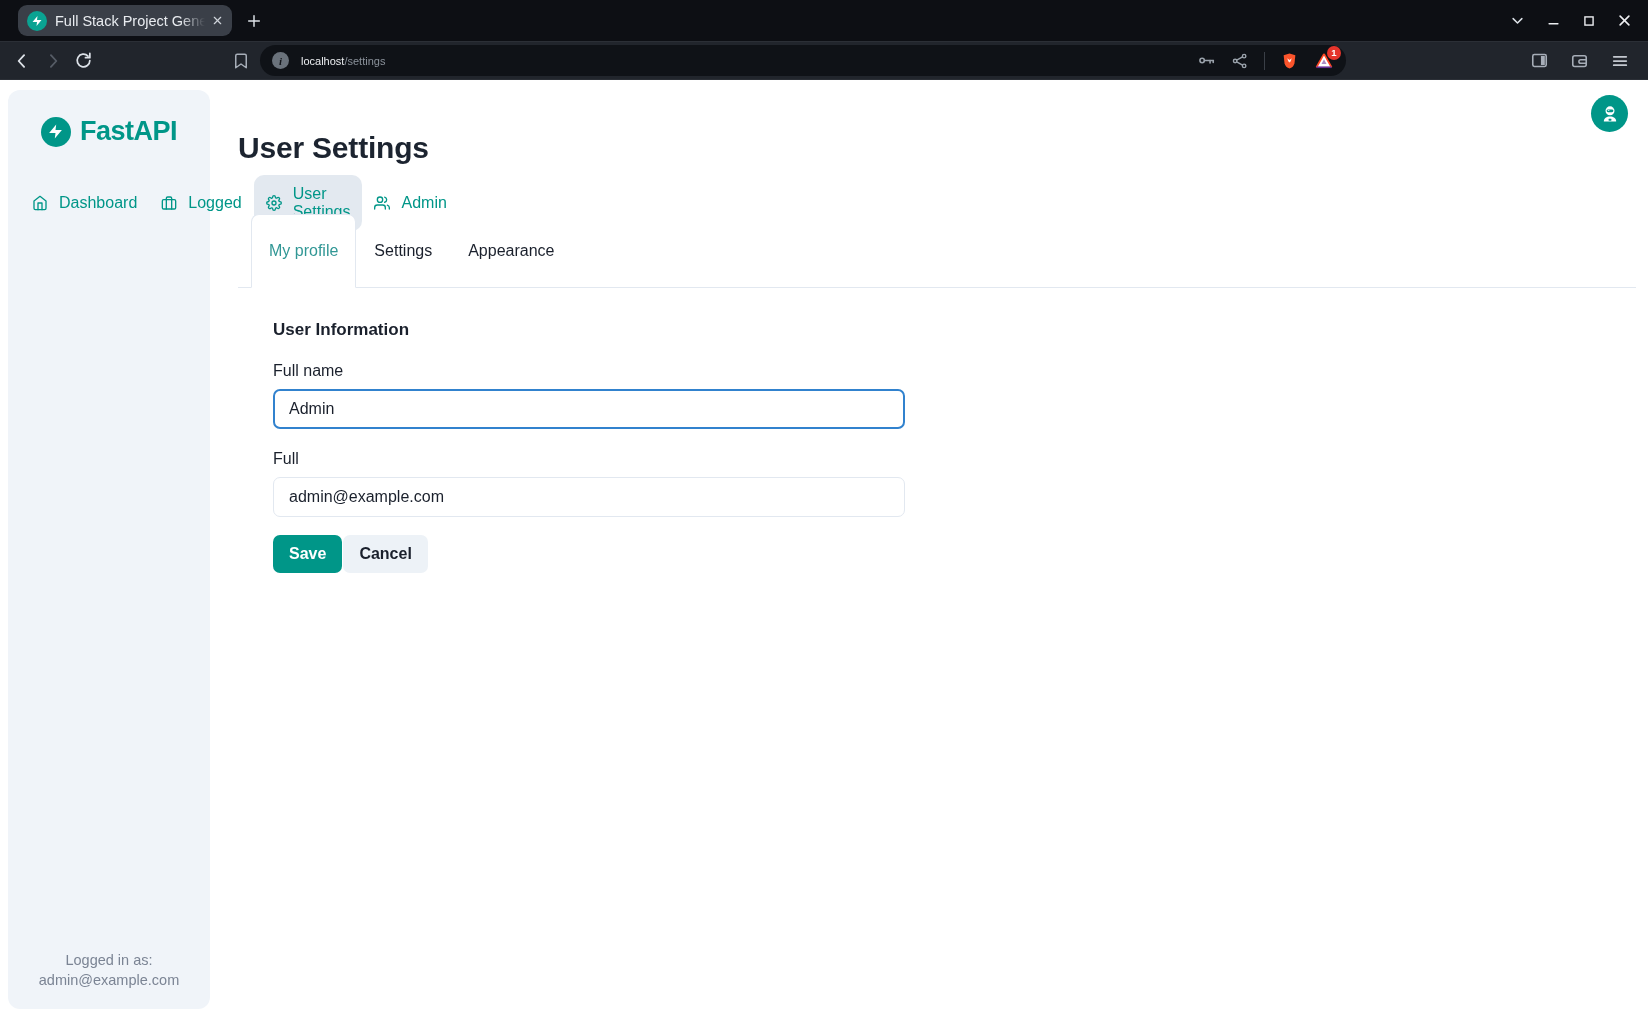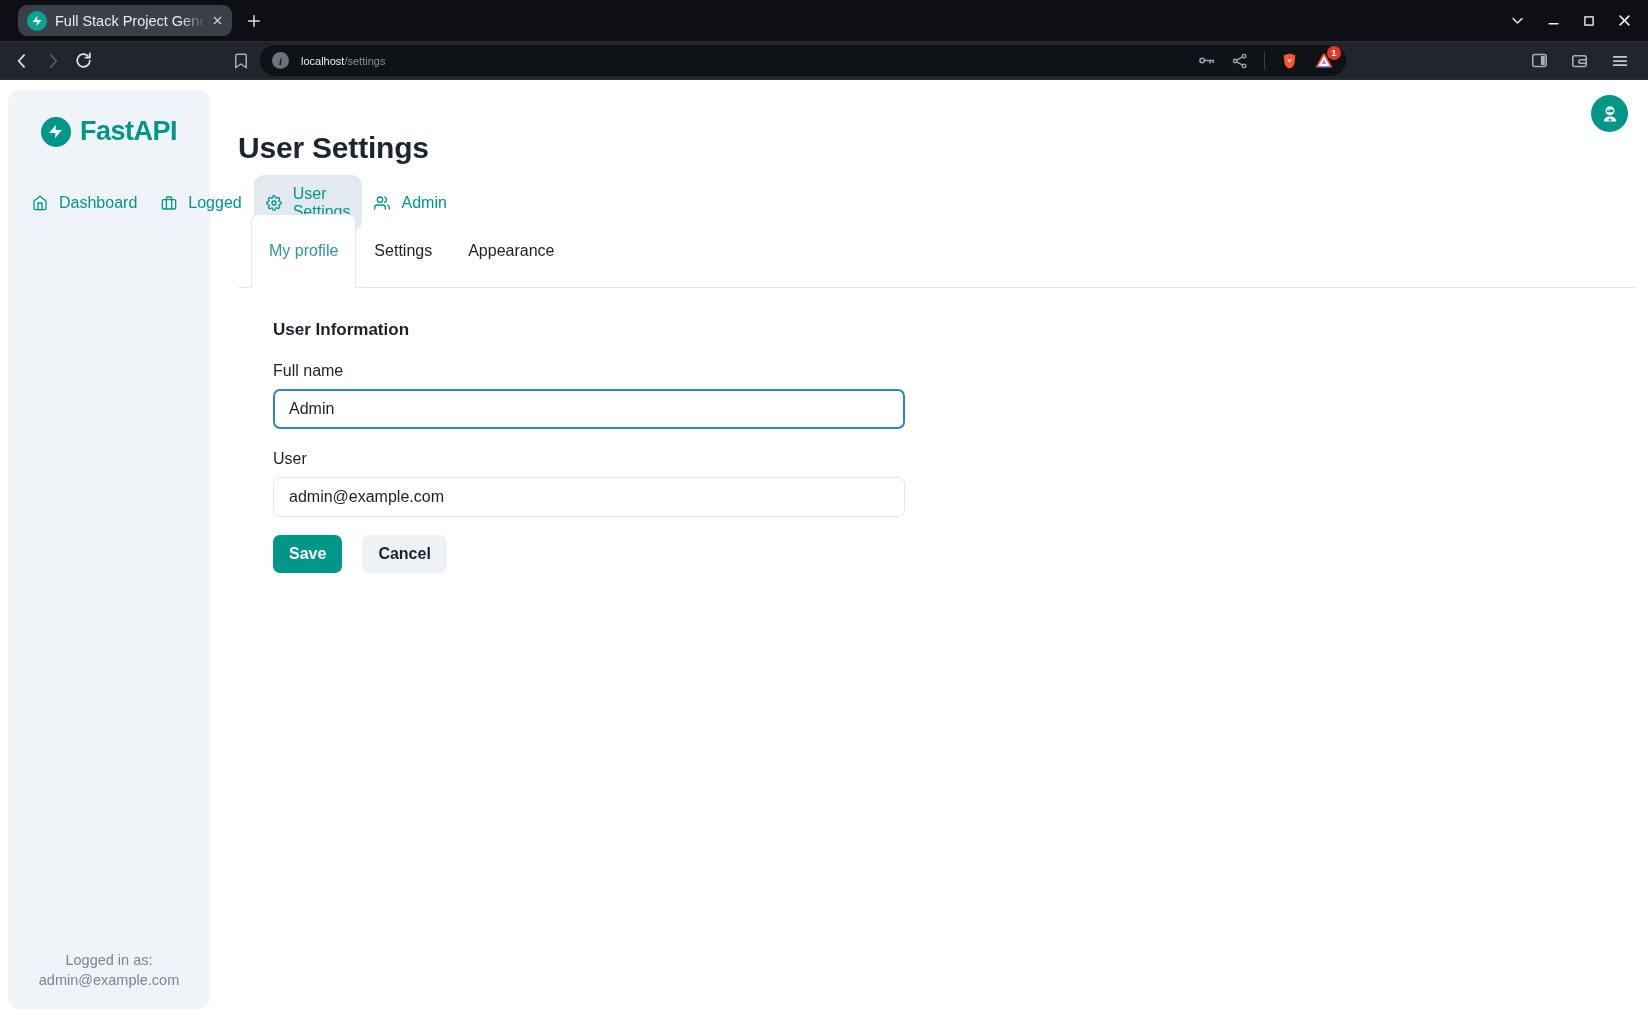--- a/index.html
+++ b/index.html
@@ -130,21 +130,21 @@
   .panel { padding:34px 0 0 35px; }
   .section-title { font-size:17px; font-weight:700; color:#1a202c; line-height:16px; }
   .field-label { margin-top:24px; margin-bottom:9px; font-size:16px; color:#1a202c; line-height:18px; }
   .field-label.second { margin-top:21px; }
   .text-input {
     width:632px; height:40px; border:1px solid #e2e8f0; border-radius:7px;
     padding:0 15px; font-size:16px; color:#1a202c; background:#fff; outline:none;
     font-family:"Liberation Sans", sans-serif;
   }
   .text-input.focused { border:2px solid #3182ce; padding:0 14px; }
-  .btn-row { margin-top:18px; display:flex; gap:20px; }
+  .btn-row { margin-top:18px; display:flex; gap:1px; }
   .btn {
     height:38px; padding:0 16px; border:none; border-radius:7px;
     font-size:16px; font-weight:700; cursor:pointer;
     font-family:"Liberation Sans", sans-serif;
   }
   .btn-save { background:#009688; color:#ffffff; }
   .btn-cancel { background:#edf2f7; color:#1a202c; }
 </style>
 </head>
 <body>
@@ -366,21 +366,21 @@
       <div class="tab">Settings</div>
       <div class="tab">Appearance</div>
     </div>
 
     <div class="panel">
       <div class="section-title">User Information</div>
 
       <div class="field-label">Full name</div>
       <input class="text-input focused" type="text" value="Admin" style="">
 
-      <div class="field-label second">User</div>
+      <div class="field-label second">Full</div>
       <input class="text-input" type="text" value="admin@example.com" style="">
 
       <div class="btn-row">
         <button class="btn btn-save">Save</button>
         <button class="btn btn-cancel">Cancel</button>
       </div>
     </div>
   </div>
 </div>
 

